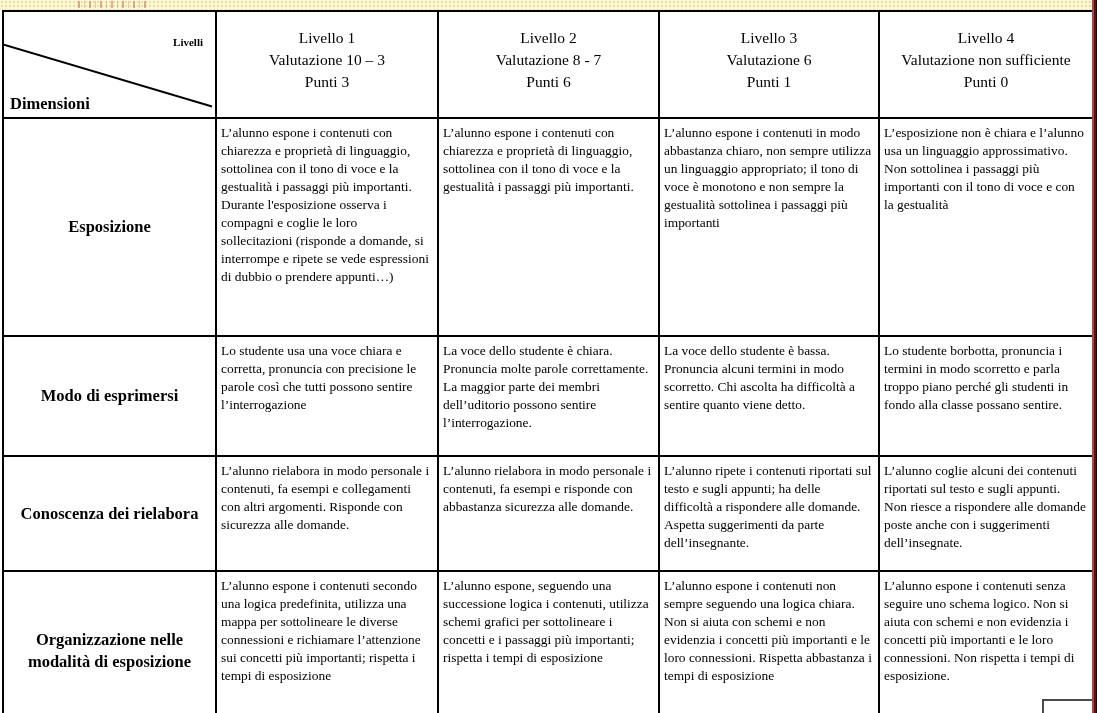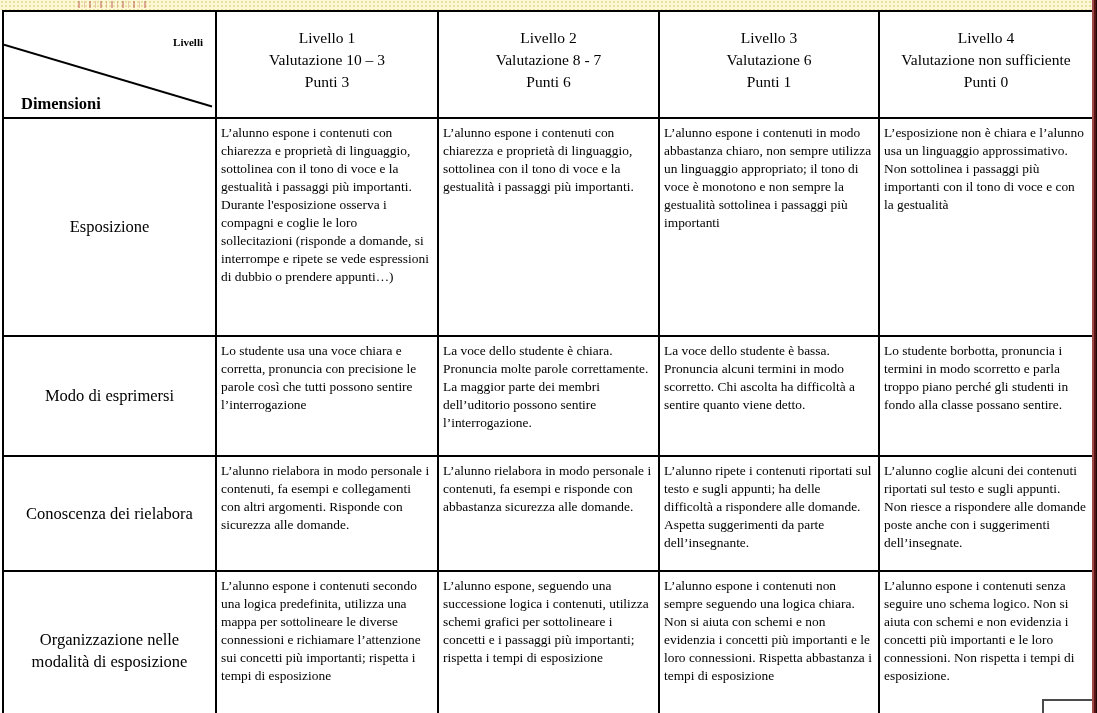--- a/index.html
+++ b/index.html
@@ -89,27 +89,26 @@
     position: absolute;
     top: 24px; right: 12px;
     font-weight: bold;
     font-size: 11px;
   }
   th.corner .lbl-bottom {
     position: absolute;
     bottom: 3px; left: 6px;
     font-weight: bold;
     font-size: 16.5px;
-    margin-left: 11px;
   }
   
   th.dim {
     vertical-align: middle;
     text-align: center;
-    font-weight: normal;
+    font-weight: bold;
     font-size: 16.5px;
     line-height: 22px;
     padding: 0 14px;
   }
   
   td.cell {
     vertical-align: top;
     text-align: left;
     font-size: 13.4px;
     line-height: 18px;

